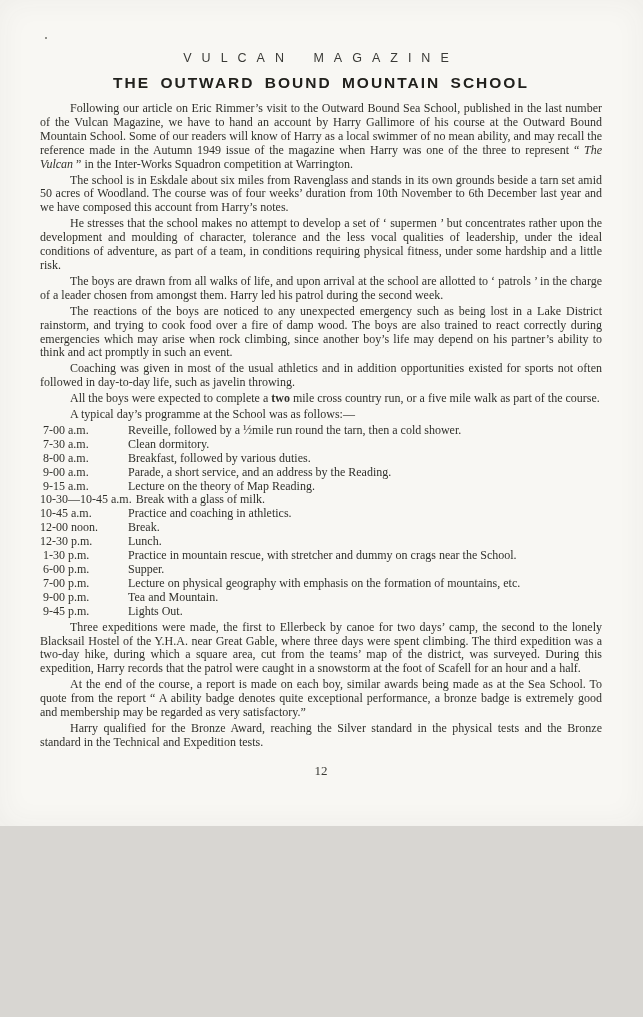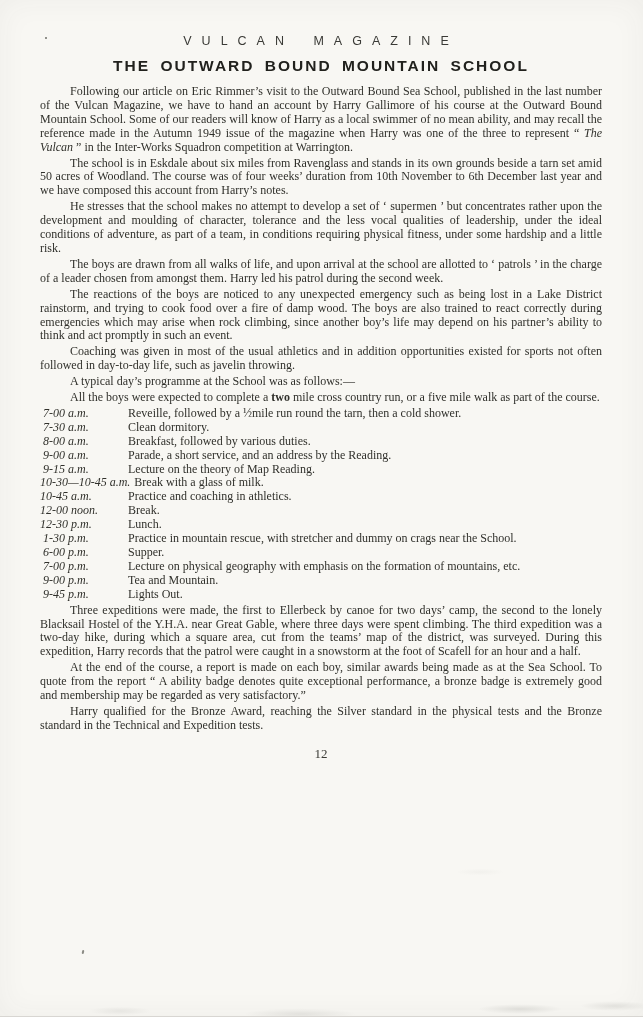--- a/index.html
+++ b/index.html
@@ -1,21 +1,21 @@
 <!DOCTYPE html>
 <html><head>
 <meta charset="utf-8">
 <style>
   html,body{margin:0;padding:0;background:#d8d6d2;}
   .page{
     position:relative;
-    width:643px;height:1016px;
+    width:643px;height:826px;
     box-sizing:border-box;
     margin:0;
-    padding:34px 41px 0 40px;
+    padding:51px 41px 0 40px;
     background-color:#f8f7f3;
     background-image:
       radial-gradient(ellipse 60px 7px at 520px 1009px, rgba(110,110,104,.16), transparent 70%),
       radial-gradient(ellipse 80px 8px at 300px 1014px, rgba(110,110,104,.13), transparent 70%),
       radial-gradient(ellipse 45px 6px at 120px 1011px, rgba(110,110,104,.10), transparent 70%),
       radial-gradient(ellipse 50px 7px at 615px 1006px, rgba(110,110,104,.14), transparent 70%),
       radial-gradient(ellipse 35px 5px at 480px 872px, rgba(120,120,114,.05), transparent 70%);
     box-shadow:inset 0 0 30px rgba(60,60,50,.05);
     color:#30302b;
     overflow:hidden;
@@ -47,21 +47,21 @@
     color:#30302b;
   }
   .para{
     margin:0 0 2px 0;
     text-indent:30px;
   }
   .it{font-style:italic;}
   .b{font-weight:bold;}
   .schedule{margin:1px 0 2px 0;}
   .srow{display:flex;text-align:left;}
-  .stime{white-space:pre;min-width:84px;flex:0 0 auto;margin-right:4px;font-style:italic;}
+  .stime{white-space:pre;min-width:84px;flex:0 0 auto;margin-right:4px;}
   .sact{flex:1 1 auto;}
   .page-number{
     text-align:center;
     font-family:Liberation Serif, serif;
     font-size:13px;
     color:#3a3a34;
     margin-top:13px;
   }
   .speck{position:absolute;background:#6f6f68;border-radius:50%;}
   .speck-top{left:45px;top:37px;width:2px;height:2px;}
@@ -74,22 +74,22 @@
   <div class="speck speck-top"></div>
   <div class="masthead">VULCAN MAGAZINE</div>
   <h1 class="article-title">THE OUTWARD BOUND MOUNTAIN SCHOOL</h1>
   <div class="article" id="article-body">
       <p class="para"><span>Following our article on Eric Rimmer’s visit to the Outward Bound Sea School, published in the last number of the Vulcan Magazine, we have to hand an account by Harry Gallimore of his course at the Outward Bound Mountain School. Some of our readers will know of Harry as a local swimmer of no mean ability, and may recall the reference made in the Autumn 1949 issue of the magazine when Harry was one of the three to represent “ </span><span class="it">The Vulcan</span><span> ” in the Inter-Works Squadron competition at Warrington.</span></p>
       <p class="para"><span>The school is in Eskdale about six miles from Ravenglass and stands in its own grounds beside a tarn set amid 50 acres of Woodland. The course was of four weeks’ duration from 10th November to 6th December last year and we have composed this account from Harry’s notes.</span></p>
       <p class="para"><span>He stresses that the school makes no attempt to develop a set of ‘ supermen ’ but concentrates rather upon the development and moulding of character, tolerance and the less vocal qualities of leadership, under the ideal conditions of adventure, as part of a team, in conditions requiring physical fitness, under some hardship and a little risk.</span></p>
       <p class="para"><span>The boys are drawn from all walks of life, and upon arrival at the school are allotted to ‘ patrols ’ in the charge of a leader chosen from amongst them. Harry led his patrol during the second week.</span></p>
       <p class="para"><span>The reactions of the boys are noticed to any unexpected emergency such as being lost in a Lake District rainstorm, and trying to cook food over a fire of damp wood. The boys are also trained to react correctly during emergencies which may arise when rock climbing, since another boy’s life may depend on his partner’s ability to think and act promptly in such an event.</span></p>
       <p class="para"><span>Coaching was given in most of the usual athletics and in addition opportunities existed for sports not often followed in day-to-day life, such as javelin throwing.</span></p>
+      <p class="para"><span>All the boys were expected to complete a </span><span class="b">two</span><span> mile cross country run, or a five mile walk as part of the course.</span></p>
       <p class="para"><span>A typical day’s programme at the School was as follows:—</span></p>
-      <p class="para"><span>All the boys were expected to complete a </span><span class="b">two</span><span> mile cross country run, or a five mile walk as part of the course.</span></p>
       <div class="schedule">
         <div class="srow">
           <span class="stime"> 7-00 a.m.</span>
           <span class="sact">Reveille, followed by a ½mile run round the tarn, then a cold shower.</span>
         </div>
         <div class="srow">
           <span class="stime"> 7-30 a.m.</span>
           <span class="sact">Clean dormitory.</span>
         </div>
         <div class="srow">

